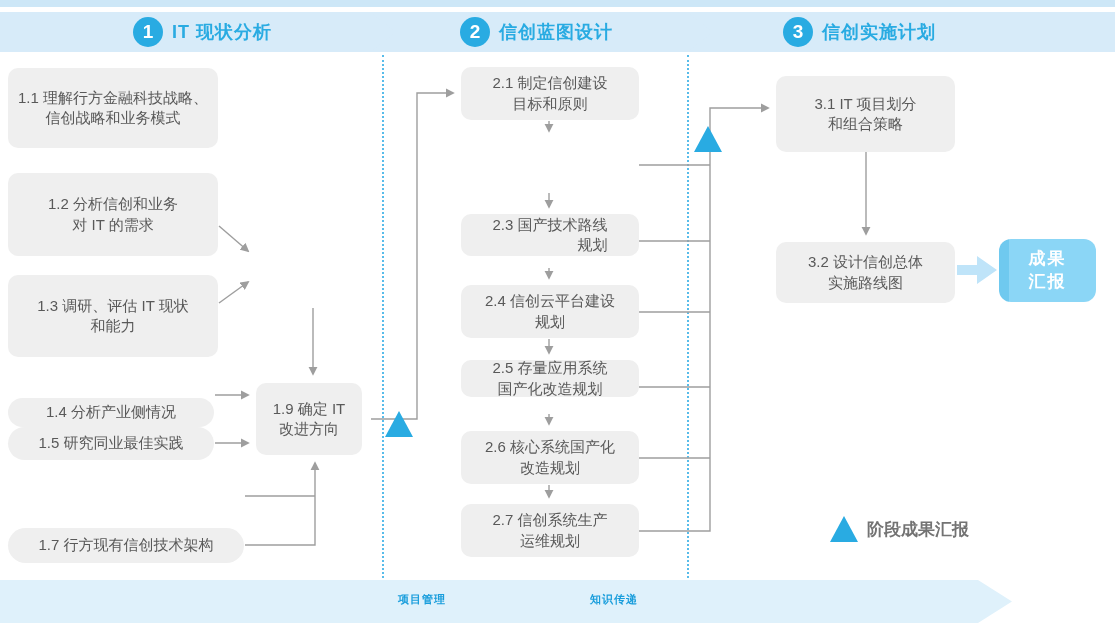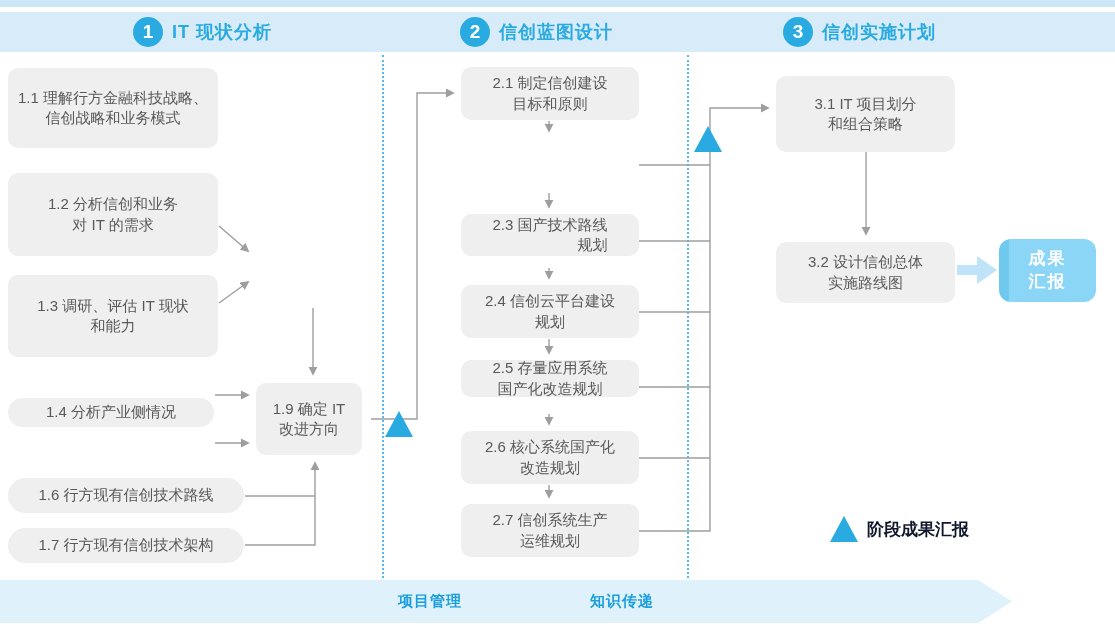--- a/index.html
+++ b/index.html
@@ -58,26 +58,26 @@
     display:flex;align-items:center;justify-content:center;text-align:center;white-space:pre-line;}
   .fat-arrow{position:absolute;left:957px;top:256px;width:40px;height:28px;background:#bfe4f9;
     clip-path:polygon(0 32%,20px 32%,20px 0,100% 50%,20px 100%,20px 68%,0 68%);}
 
   
   .tri{position:absolute;width:0;height:0;border-left:14px solid transparent;
     border-right:14px solid transparent;border-bottom:26px solid #29abe2;}
   .tri-1{left:385px;top:411px;}
   .tri-2{left:694px;top:126px;}
   .tri-legend{left:830px;top:516px;}
-  .legend-label{position:absolute;left:867px;top:518px;font-size:17px;font-weight:bold;color:#0f172a;}
+  .legend-label{position:absolute;left:867px;top:518px;font-size:17px;font-weight:bold;color:#737373;}
 
   
   .banner{position:absolute;left:0;top:580px;width:1012px;height:43px;background:#dff1fb;
     clip-path:polygon(0 0,calc(100% - 34px) 0,100% 50%,calc(100% - 34px) 100%,0 100%);}
-  .banner-label{position:absolute;top:592px;font-size:15px;font-weight:bold;color:#1a9edc;letter-spacing:1px;}
+  .banner-label{position:absolute;top:592px;font-size:11px;font-weight:bold;color:#1a9edc;letter-spacing:1px;}
   .banner-left{left:398px;} .banner-right{left:590px;}
 </style>
 </head>
 <body>
 
 <div class="canvas">
 
   <div class="top-strip"></div>
 
   <div class="band band-1 tip">
@@ -127,21 +127,21 @@
     </g>
   </svg>
 
   <div class="box b11">1.1 理解行方金融科技战略、
 信创战略和业务模式</div>
   <div class="box b12">1.2 分析信创和业务
 对 IT 的需求</div>
   <div class="box b13">1.3 调研、评估 IT 现状
 和能力</div>
   <div class="box pill b14">1.4 分析产业侧情况</div>
-  <div class="box pill b16">1.6 行方现有信创技术路线</div>
+  <div class="box pill b15">1.5 研究同业最佳实践</div>
   <div class="box pill b17">1.7 行方现有信创技术架构</div>
   <div class="box b19">1.9 确定 IT
 改进方向</div>
 
   <div class="box b21">2.1 制定信创建设
 目标和原则</div>
   <div class="box b23">2.3 国产技术路线
 规划</div>
   <div class="box b24">2.4 信创云平台建设
 规划</div>

